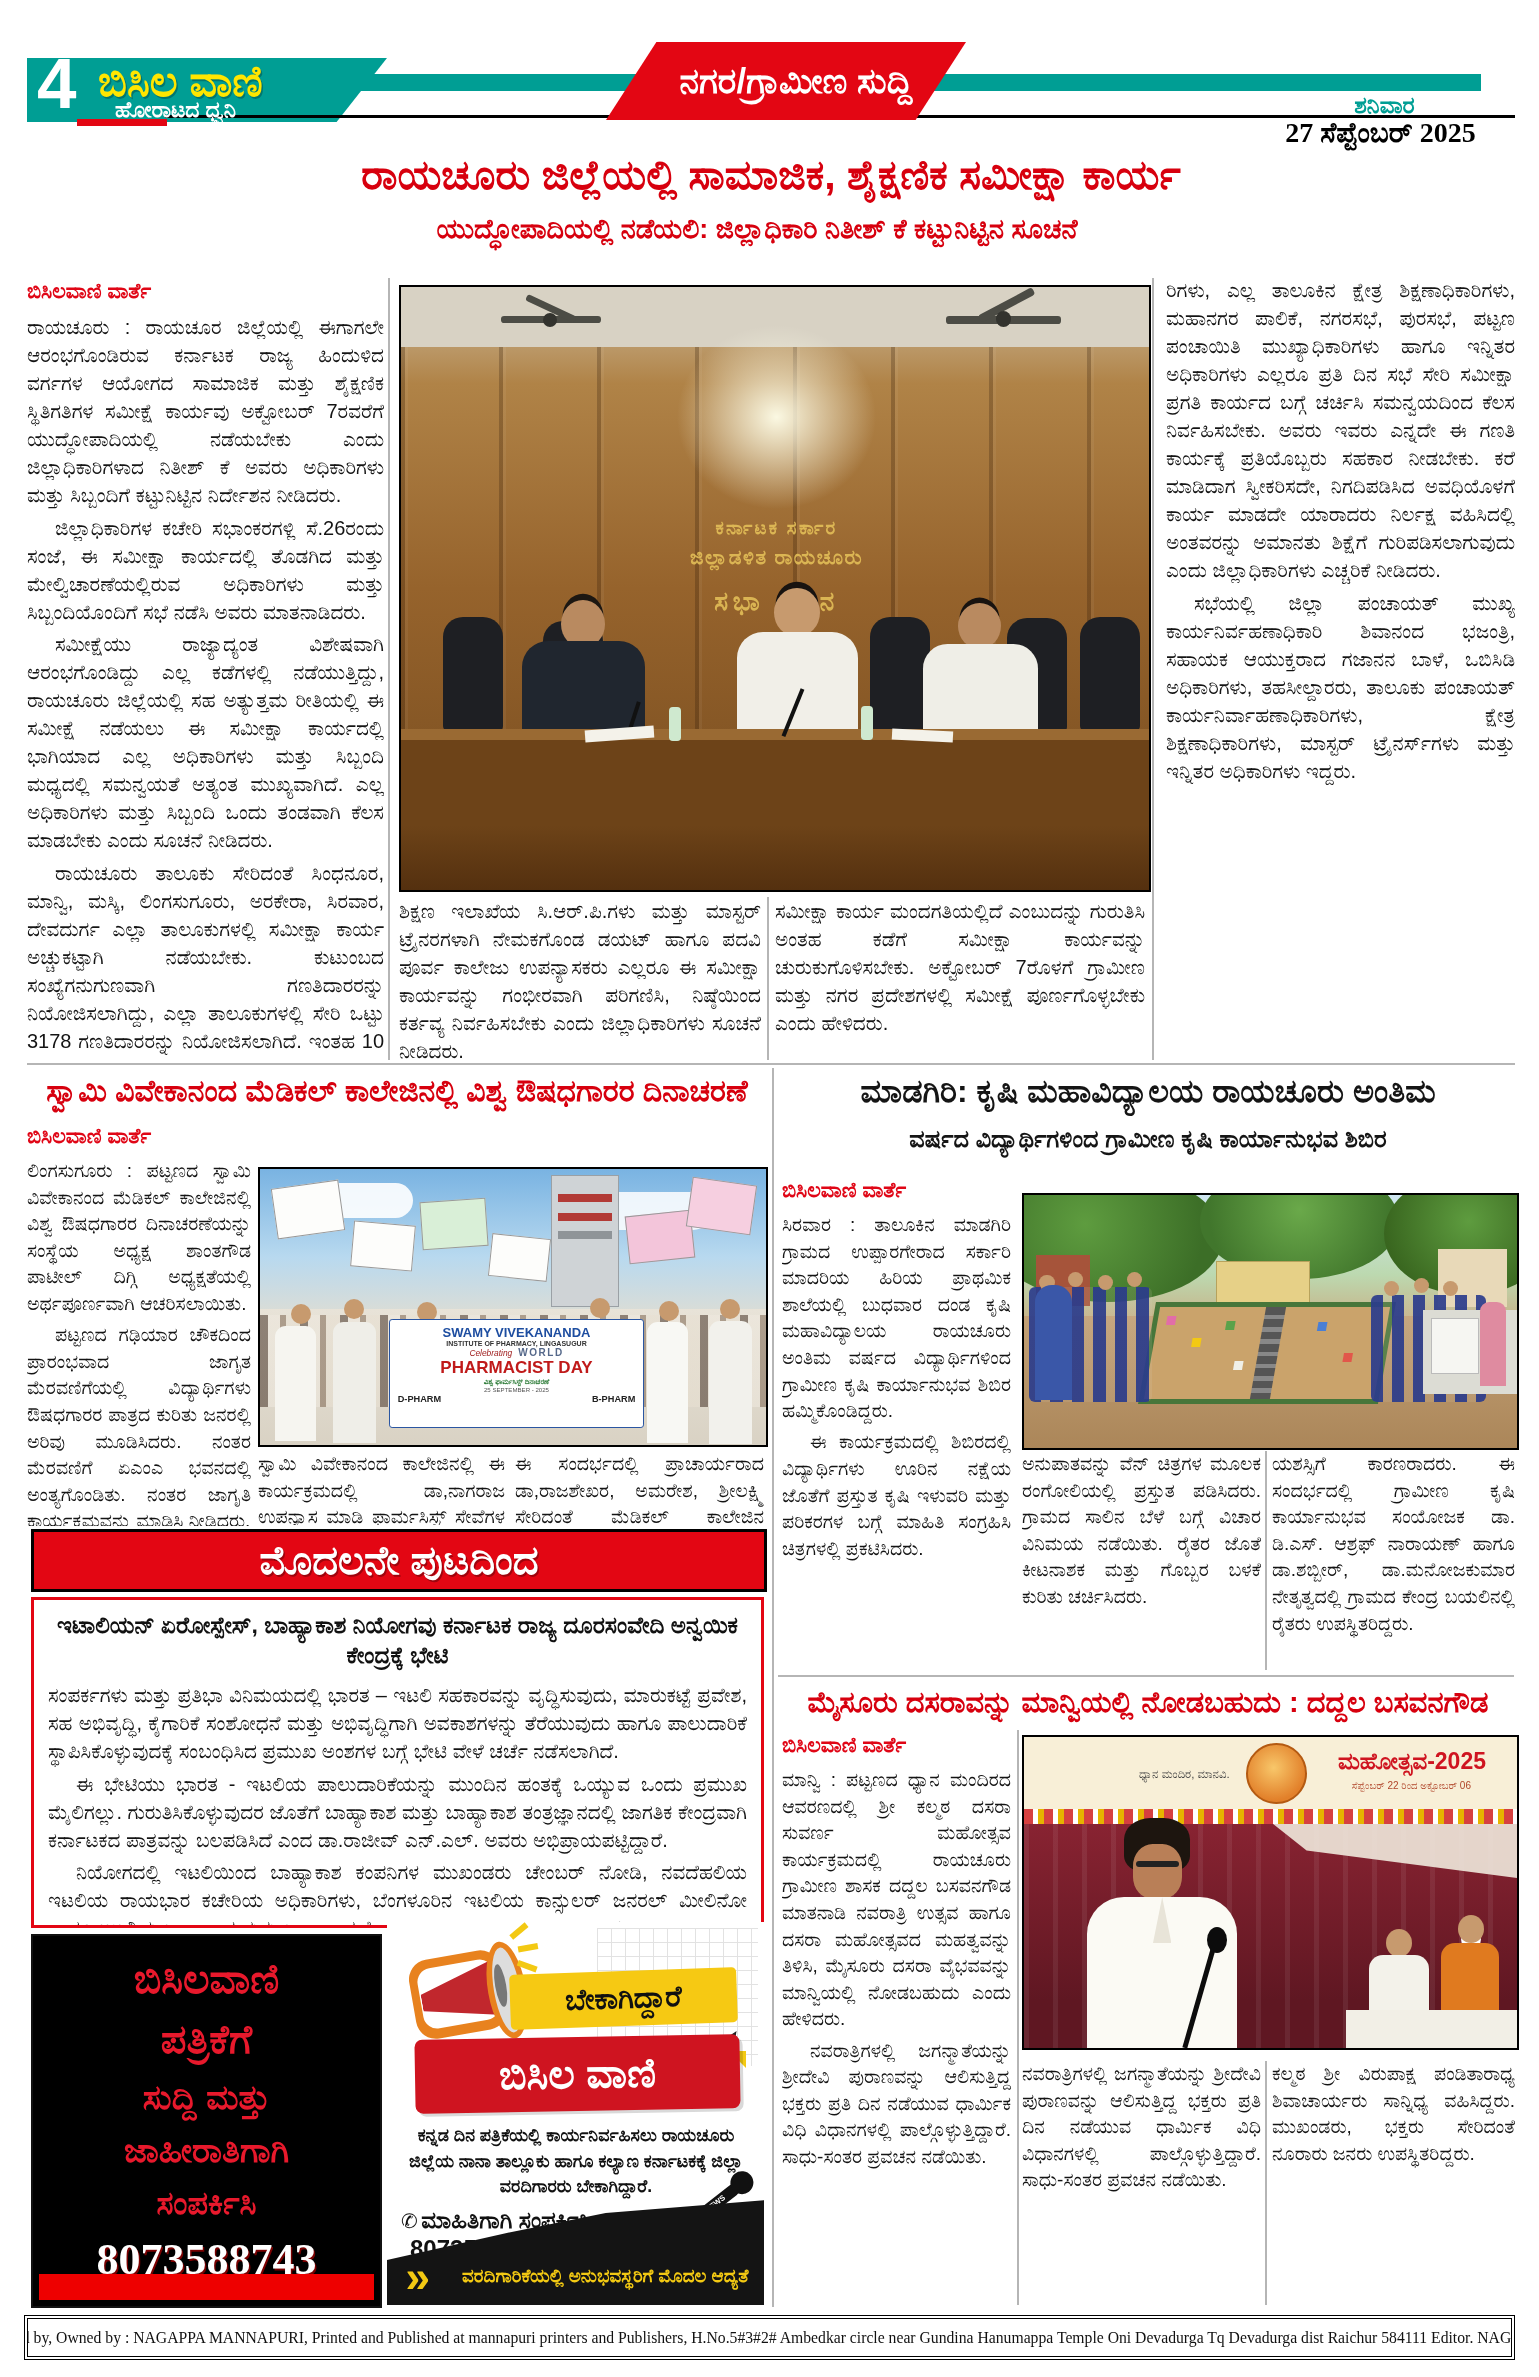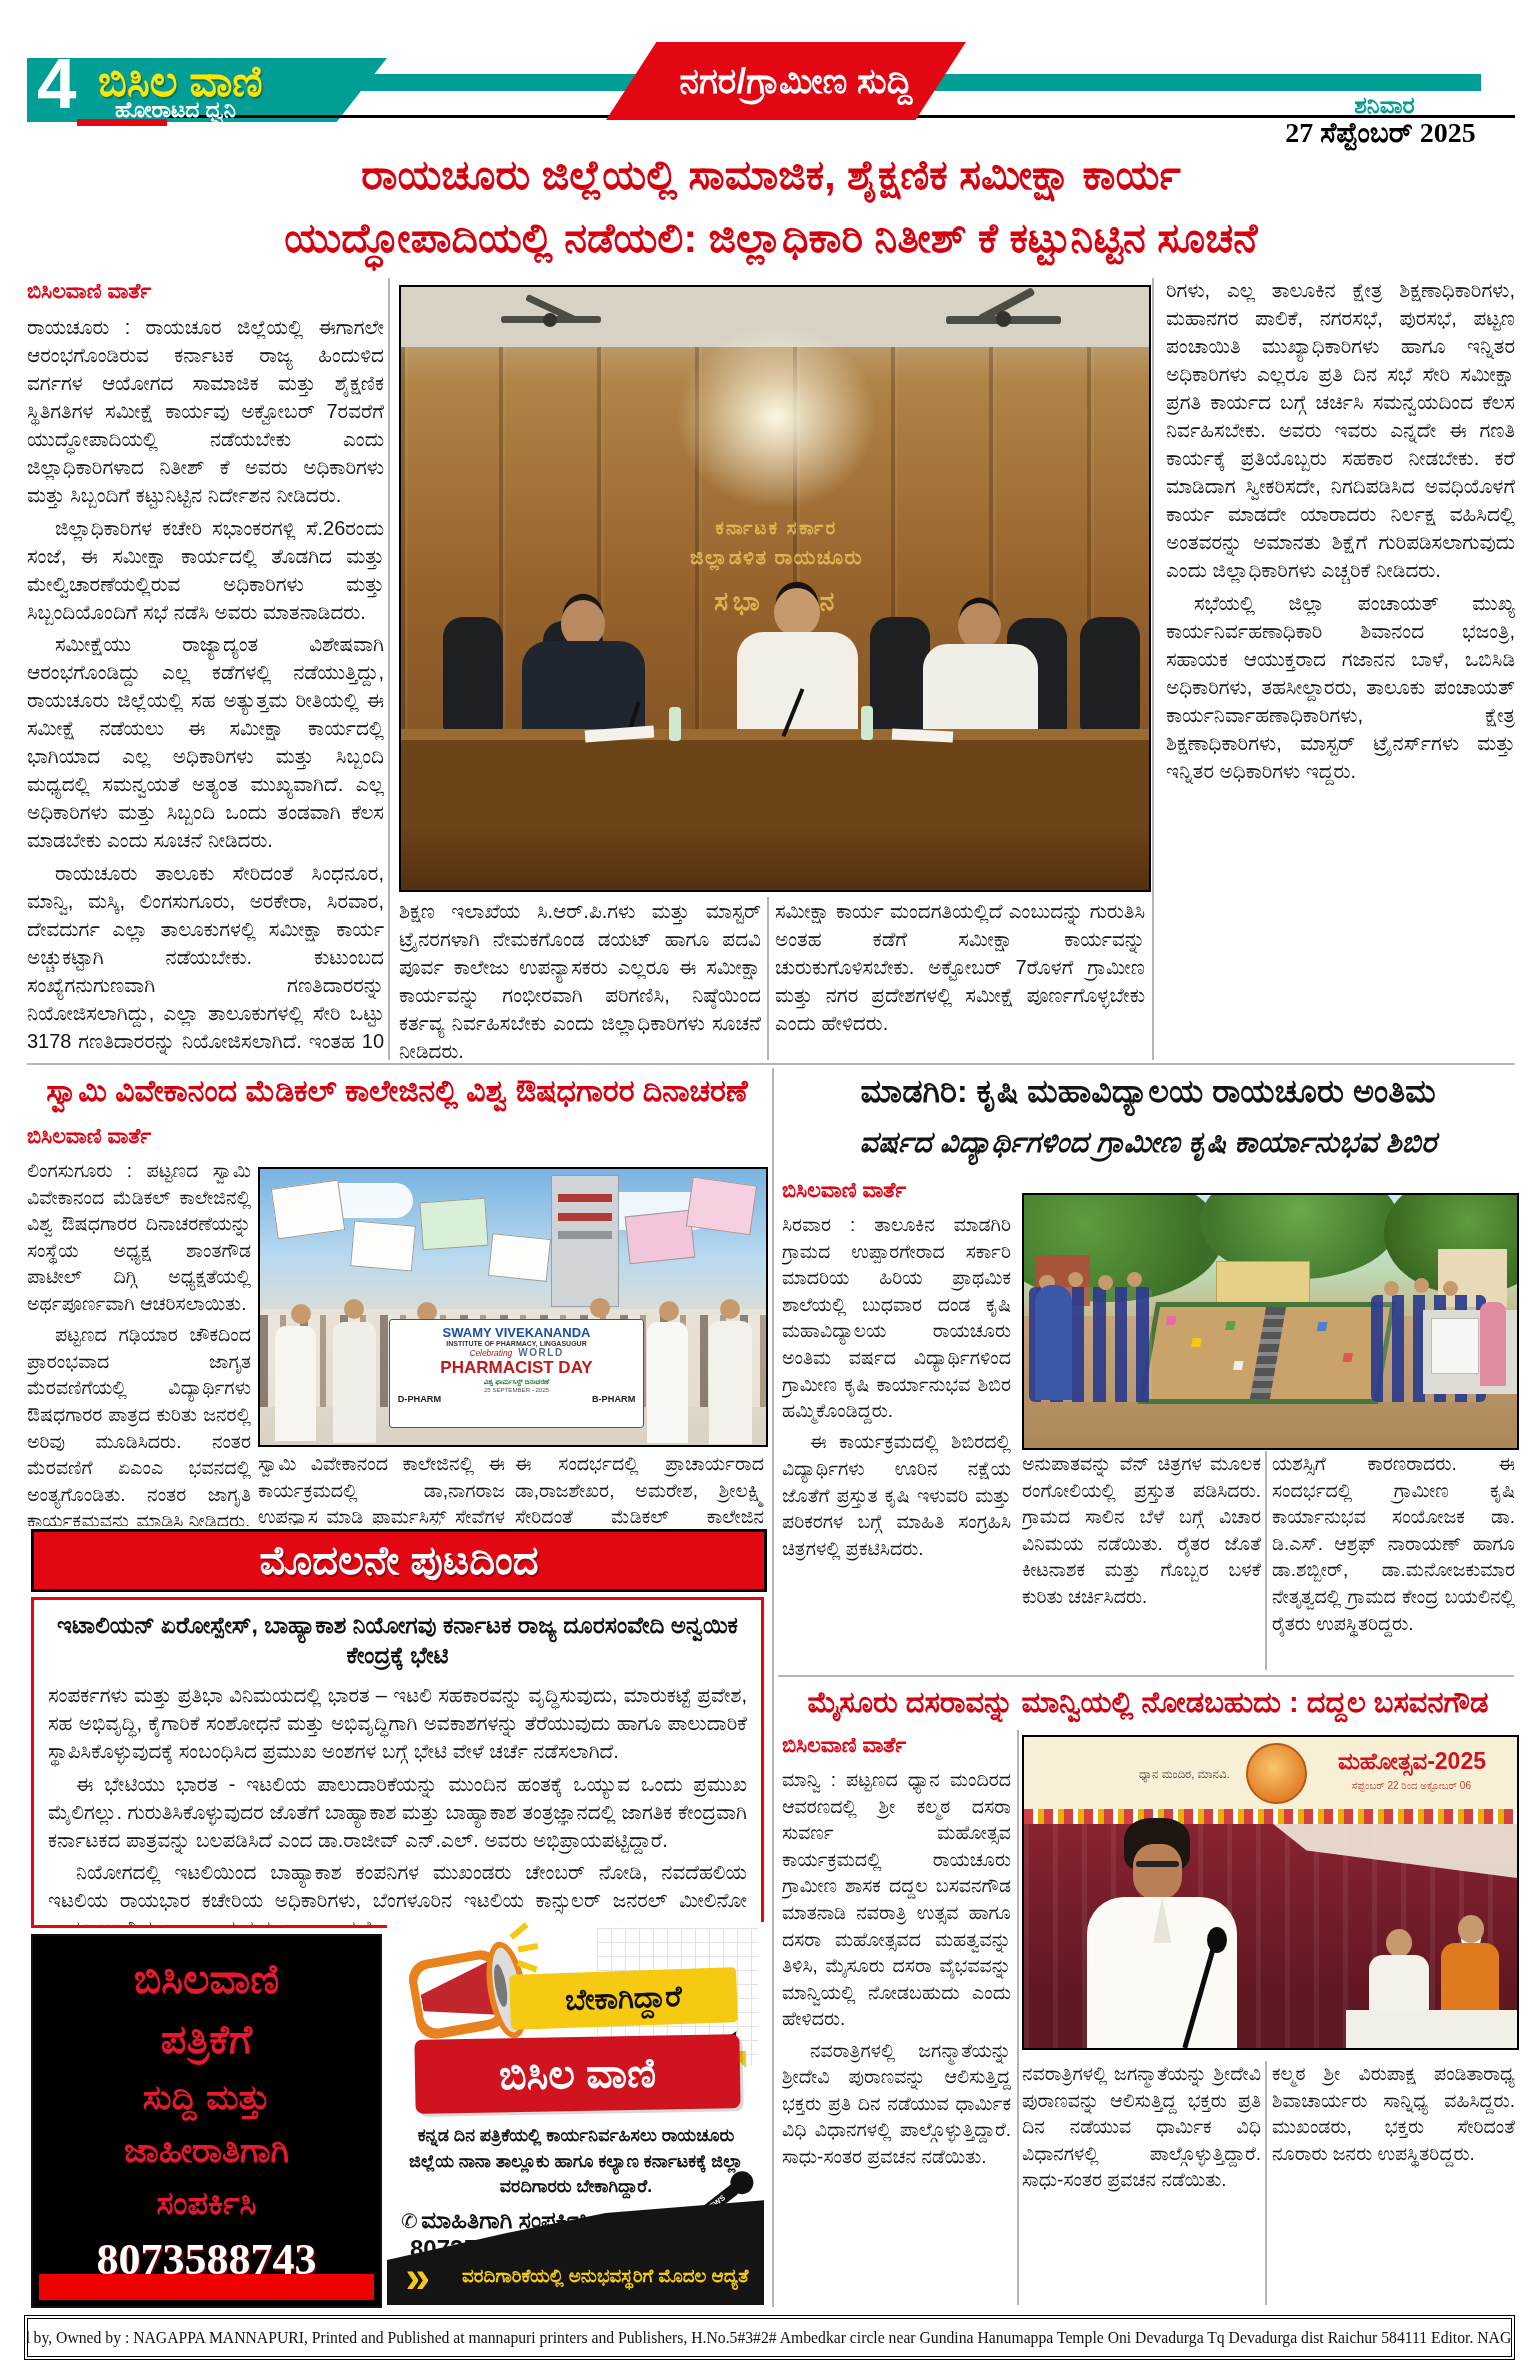--- a/index.html
+++ b/index.html
@@ -32,21 +32,21 @@
   <div class="abs" style="left:37px;top:48px;font-size:71px;font-weight:bold;color:#fff;line-height:1;">4</div>
   <div class="abs" style="left:98px;top:57px;font-size:43px;font-weight:bold;color:#ffe600;text-shadow:1.5px 1.5px 0 rgba(0,0,0,.25);">ಬಿಸಿಲ ವಾಣಿ</div>
   <div class="abs" style="left:115px;top:97px;font-size:22px;font-weight:bold;color:#fff;">ಹೋರಾಟದ ಧ್ವನಿ</div>
   <div class="abs" style="left:606px;top:42px;width:360px;height:78px;background:#e30613;clip-path:polygon(14% 0,100% 0,86% 100%,0 100%);display:flex;align-items:center;justify-content:center;">
     <span style="color:#fff;font-weight:bold;font-size:35px;margin-left:20px;">ನಗರ/ಗ್ರಾಮೀಣ ಸುದ್ದಿ</span>
   </div>
   <div class="abs" style="left:1258px;top:92px;width:253px;text-align:center;font-size:23px;font-weight:bold;color:#009e94;">ಶನಿವಾರ</div>
   <div class="abs" style="left:1227px;top:117px;width:307px;text-align:center;font-size:28px;font-weight:bold;color:#000;font-family:'Liberation Serif',serif;">27 ಸೆಪ್ಟೆಂಬರ್ 2025</div>
 
   <div class="abs hl" style="left:27px;top:150px;width:1488px;font-size:41px;">ರಾಯಚೂರು ಜಿಲ್ಲೆಯಲ್ಲಿ ಸಾಮಾಜಿಕ, ಶೈಕ್ಷಣಿಕ ಸಮೀಕ್ಷಾ ಕಾರ್ಯ</div>
-  <div class="abs hl" style="left:27px;top:213px;width:1488px;font-size:41px;">ಯುದ್ಧೋಪಾದಿಯಲ್ಲಿ ನಡೆಯಲಿ: ಜಿಲ್ಲಾಧಿಕಾರಿ ನಿತೀಶ್ ಕೆ ಕಟ್ಟುನಿಟ್ಟಿನ ಸೂಚನೆ</div>
+  <div class="abs hl" style="left:13px;top:213px;width:1488px;font-size:27px;">ಯುದ್ಧೋಪಾದಿಯಲ್ಲಿ ನಡೆಯಲಿ: ಜಿಲ್ಲಾಧಿಕಾರಿ ನಿತೀಶ್ ಕೆ ಕಟ್ಟುನಿಟ್ಟಿನ ಸೂಚನೆ</div>
 
   <div class="col" style="left:27px;top:276px;width:357px;height:784px;">
     <div class="byline">ಬಿಸಿಲವಾಣಿ ವಾರ್ತೆ</div>
     <p class="lead">ರಾಯಚೂರು : ರಾಯಚೂರ ಜಿಲ್ಲೆಯಲ್ಲಿ ಈಗಾಗಲೇ ಆರಂಭಗೊಂಡಿರುವ ಕರ್ನಾಟಕ ರಾಜ್ಯ ಹಿಂದುಳಿದ ವರ್ಗಗಳ ಆಯೋಗದ ಸಾಮಾಜಿಕ ಮತ್ತು ಶೈಕ್ಷಣಿಕ ಸ್ಥಿತಿಗತಿಗಳ ಸಮೀಕ್ಷೆ ಕಾರ್ಯವು ಅಕ್ಟೋಬರ್ 7ರವರೆಗೆ ಯುದ್ಧೋಪಾದಿಯಲ್ಲಿ ನಡೆಯಬೇಕು ಎಂದು ಜಿಲ್ಲಾಧಿಕಾರಿಗಳಾದ ನಿತೀಶ್ ಕೆ ಅವರು ಅಧಿಕಾರಿಗಳು ಮತ್ತು ಸಿಬ್ಬಂದಿಗೆ ಕಟ್ಟುನಿಟ್ಟಿನ ನಿರ್ದೇಶನ ನೀಡಿದರು.</p>
     <p>ಜಿಲ್ಲಾಧಿಕಾರಿಗಳ ಕಚೇರಿ ಸಭಾಂಕರಗಳ್ಲಿ ಸೆ.26ರಂದು ಸಂಜೆ, ಈ ಸಮೀಕ್ಷಾ ಕಾರ್ಯದಲ್ಲಿ ತೊಡಗಿದ ಮತ್ತು ಮೇಲ್ವಿಚಾರಣೆಯಲ್ಲಿರುವ ಅಧಿಕಾರಿಗಳು ಮತ್ತು ಸಿಬ್ಬಂದಿಯೊಂದಿಗೆ ಸಭೆ ನಡೆಸಿ ಅವರು ಮಾತನಾಡಿದರು.</p>
     <p>ಸಮೀಕ್ಷೆಯು ರಾಜ್ಯಾದ್ಯಂತ ವಿಶೇಷವಾಗಿ ಆರಂಭಗೊಂಡಿದ್ದು ಎಲ್ಲ ಕಡೆಗಳಲ್ಲಿ ನಡೆಯುತ್ತಿದ್ದು, ರಾಯಚೂರು ಜಿಲ್ಲೆಯಲ್ಲಿ ಸಹ ಅತ್ಯುತ್ತಮ ರೀತಿಯಲ್ಲಿ ಈ ಸಮೀಕ್ಷೆ ನಡೆಯಲು ಈ ಸಮೀಕ್ಷಾ ಕಾರ್ಯದಲ್ಲಿ ಭಾಗಿಯಾದ ಎಲ್ಲ ಅಧಿಕಾರಿಗಳು ಮತ್ತು ಸಿಬ್ಬಂದಿ ಮಧ್ಯದಲ್ಲಿ ಸಮನ್ವಯತೆ ಅತ್ಯಂತ ಮುಖ್ಯವಾಗಿದೆ. ಎಲ್ಲ ಅಧಿಕಾರಿಗಳು ಮತ್ತು ಸಿಬ್ಬಂದಿ ಒಂದು ತಂಡವಾಗಿ ಕೆಲಸ ಮಾಡಬೇಕು ಎಂದು ಸೂಚನೆ ನೀಡಿದರು.</p>
     <p>ರಾಯಚೂರು ತಾಲೂಕು ಸೇರಿದಂತೆ ಸಿಂಧನೂರ, ಮಾನ್ವಿ, ಮಸ್ಕಿ, ಲಿಂಗಸುಗೂರು, ಅರಕೇರಾ, ಸಿರವಾರ, ದೇವದುರ್ಗ ಎಲ್ಲಾ ತಾಲೂಕುಗಳಲ್ಲಿ ಸಮೀಕ್ಷಾ ಕಾರ್ಯ ಅಚ್ಚುಕಟ್ಟಾಗಿ ನಡೆಯಬೇಕು. ಕುಟುಂಬದ ಸಂಖ್ಯೆಗನುಗುಣವಾಗಿ ಗಣತಿದಾರರನ್ನು ನಿಯೋಜಿಸಲಾಗಿದ್ದು, ಎಲ್ಲಾ ತಾಲೂಕುಗಳಲ್ಲಿ ಸೇರಿ ಒಟ್ಟು 3178 ಗಣತಿದಾರರನ್ನು ನಿಯೋಜಿಸಲಾಗಿದೆ. ಇಂತಹ 10 ಬ್ಲಾಕ್‌ಗಳಿಗೆ ಒಬ್ಬ ಗಣತಿ ಮೇಲ್ವಿಚಾರಕರಂತೆ 340 ಜನರನ್ನು ನೇಮಿಸಲಾಗಿದೆ. ತರಬೇತಿಗಾಗಿ 08 ರಾಜ್ಯಮಟ್ಟದ 68 ಜಿಲ್ಲಾಮಟ್ಟದ ಮಾಸ್ಟರ್ ಟ್ರೈನರ್ಸ್‌ಗಳನ್ನು, ಪ್ರತಿ ತಾಲ್ಲೂಕಿಗೆ ಜಿಲ್ಲಾಮಟ್ಟದ ನೋಡಲ್ ಅಧಿಕಾರಿ, ಹಾಗೆ ಸಿಬ್ಬಂದಿ ನಿಯೋಜಿಸಲಾಗಿದೆ. ಗಣತಿಗೆ ನೇಮಕಗೊಂಡ ಶಿಕ್ಷಕರು, ಮೇಲ್ವಿಚಾರಕರಾಗಿ ನೇಮಕಗೊಂಡ</p>
   </div>
 
   <div class="photo" style="left:399px;top:285px;width:748px;height:603px;">
@@ -170,21 +170,21 @@
   </div>
 
   <div class="col" style="left:258px;top:1451px;width:247px;height:74px;font-size:19px;">
     <p class="lead">ಸ್ವಾಮಿ ವಿವೇಕಾನಂದ ಕಾಲೇಜಿನಲ್ಲಿ ಈ ಕಾರ್ಯಕ್ರಮದಲ್ಲಿ ಡಾ,ನಾಗರಾಜ ಉಪನ್ಯಾಸ ಮಾಡಿ ಫಾರ್ಮಸಿಸ್ಟ್ ಸೇವೆಗಳ ಮಹತ್ವದ ಕುರಿತು ಮಾಹಿತಿ ನೀಡಿದರು.</p>
   </div>
   <div class="col" style="left:515px;top:1451px;width:249px;height:74px;font-size:19px;">
     <p class="lead">ಈ ಸಂದರ್ಭದಲ್ಲಿ ಪ್ರಾಚಾರ್ಯರಾದ ಡಾ,ರಾಜಶೇಖರ, ಅಮರೇಶ, ಶ್ರೀಲಕ್ಷ್ಮಿ ಸೇರಿದಂತೆ ಮೆಡಿಕಲ್ ಕಾಲೇಜಿನ ಸಿಬ್ಬಂದಿಗಳು, ವಿದ್ಯಾರ್ಥಿಗಳು ಇದ್ದರು.</p>
   </div>
 
   <div class="abs blackhl" style="left:782px;top:1071px;width:732px;font-size:32px;">ಮಾಡಗಿರಿ: ಕೃಷಿ ಮಹಾವಿದ್ಯಾಲಯ ರಾಯಚೂರು ಅಂತಿಮ</div>
-  <div class="abs blackhl" style="left:782px;top:1124px;width:732px;font-size:29px;font-style:italic;">ವರ್ಷದ ವಿದ್ಯಾರ್ಥಿಗಳಿಂದ ಗ್ರಾಮೀಣ ಕೃಷಿ ಕಾರ್ಯಾನುಭವ ಶಿಬಿರ</div>
+  <div class="abs blackhl" style="left:782px;top:1124px;width:732px;font-size:24px;">ವರ್ಷದ ವಿದ್ಯಾರ್ಥಿಗಳಿಂದ ಗ್ರಾಮೀಣ ಕೃಷಿ ಕಾರ್ಯಾನುಭವ ಶಿಬಿರ</div>
   <div class="col" style="left:782px;top:1175px;width:229px;height:495px;font-size:19px;">
     <div class="byline">ಬಿಸಿಲವಾಣಿ ವಾರ್ತೆ</div>
     <p class="lead">ಸಿರವಾರ : ತಾಲೂಕಿನ ಮಾಡಗಿರಿ ಗ್ರಾಮದ ಉಪ್ಪಾರಗೇರಾದ ಸರ್ಕಾರಿ ಮಾದರಿಯ ಹಿರಿಯ ಪ್ರಾಥಮಿಕ ಶಾಲೆಯಲ್ಲಿ ಬುಧವಾರ ದಂಡ ಕೃಷಿ ಮಹಾವಿದ್ಯಾಲಯ ರಾಯಚೂರು ಅಂತಿಮ ವರ್ಷದ ವಿದ್ಯಾರ್ಥಿಗಳಿಂದ ಗ್ರಾಮೀಣ ಕೃಷಿ ಕಾರ್ಯಾನುಭವ ಶಿಬಿರ ಹಮ್ಮಿಕೊಂಡಿದ್ದರು.</p>
     <p>ಈ ಕಾರ್ಯಕ್ರಮದಲ್ಲಿ ಶಿಬಿರದಲ್ಲಿ ವಿದ್ಯಾರ್ಥಿಗಳು ಊರಿನ ನಕ್ಷೆಯ ಜೊತೆಗೆ ಪ್ರಸ್ತುತ ಕೃಷಿ ಇಳುವರಿ ಮತ್ತು ಪರಿಕರಗಳ ಬಗ್ಗೆ ಮಾಹಿತಿ ಸಂಗ್ರಹಿಸಿ ಚಿತ್ರಗಳಲ್ಲಿ ಪ್ರಕಟಿಸಿದರು.</p>
   </div>
 
   <div class="photo" style="left:1022px;top:1193px;width:493px;height:253px;">
     <div class="abs" style="left:0;top:0;right:0;height:52%;
          background:linear-gradient(180deg,#cfe6f2 0%,#bcd9b0 60%,#c9ad82 100%);"></div>
     <div class="abs" style="left:-31px;top:-23px;width:230px;height:130px;border-radius:50%;

